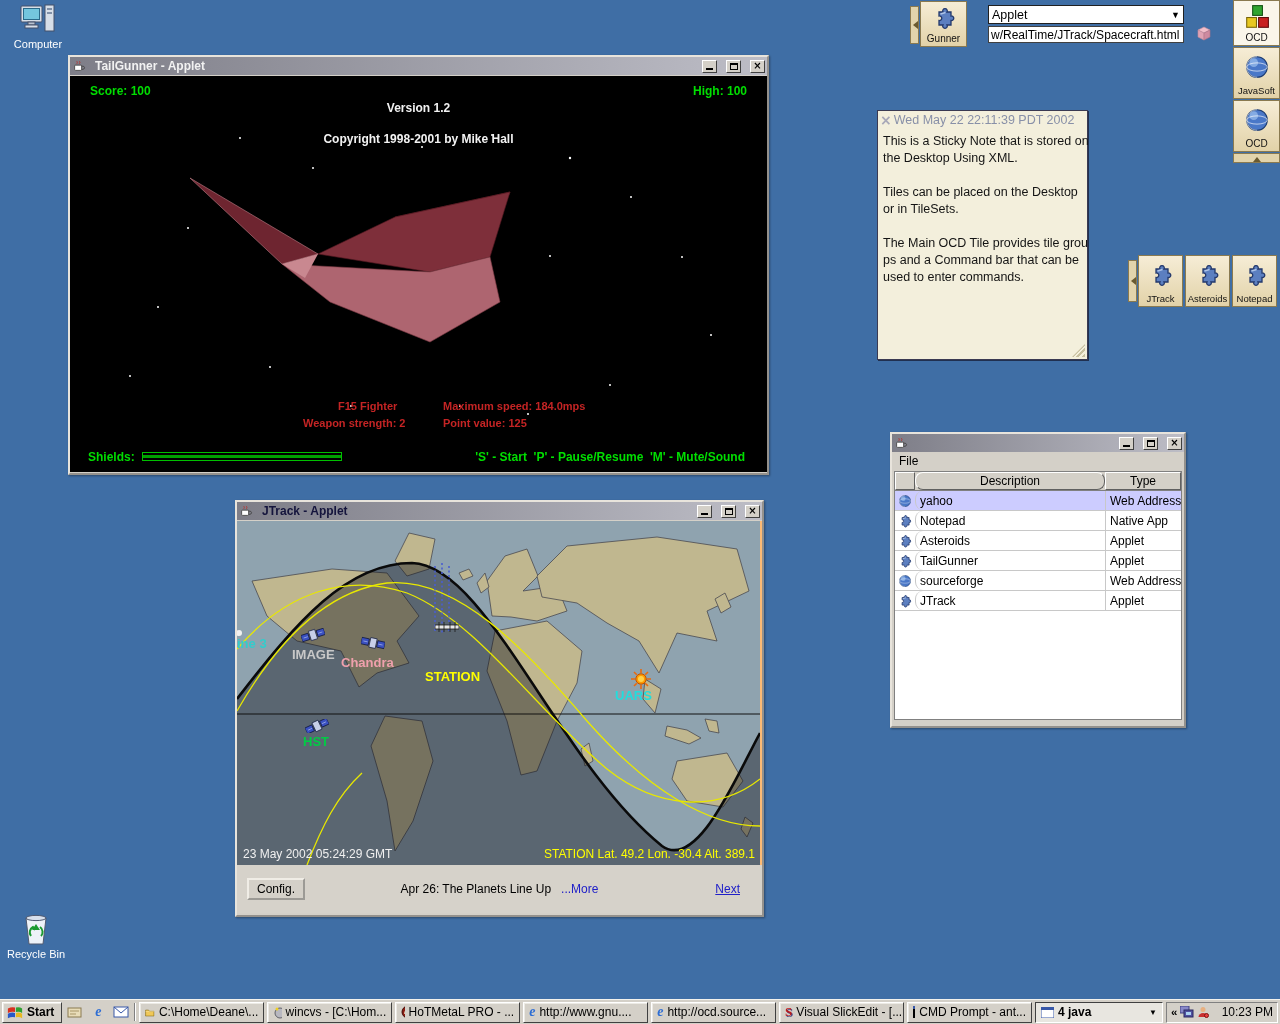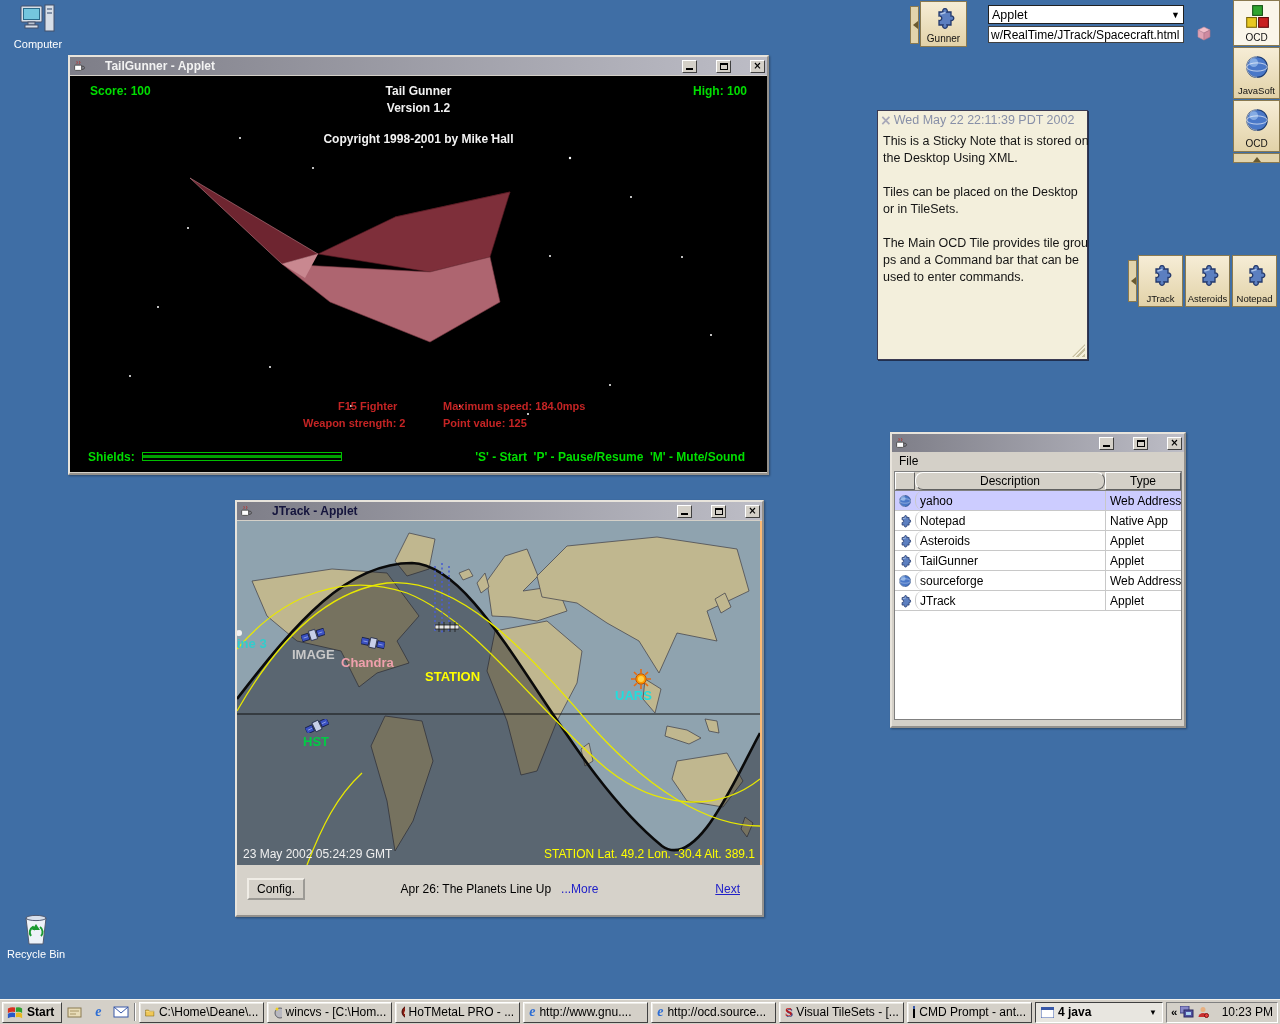--- a/index.html
+++ b/index.html
@@ -3,21 +3,21 @@
 <meta charset="utf-8">
 <style>
   * { box-sizing: border-box; margin:0; padding:0; }
   html,body { width:1280px; height:1024px; overflow:hidden; }
   body { background:#3F6EA5; font-family:"Liberation Sans","DejaVu Sans",sans-serif; font-size:12px; position:relative; }
 
   .abs { position:absolute; }
 
   
   .window { position:absolute; background:#D4D0C8; border:2px outset #E8E4DC; box-shadow:1px 1px 2px rgba(0,0,0,.35); }
-  .titlebar { height:18px; background:linear-gradient(90deg,#7E7E88,#BDBDC6); display:flex; align-items:center; padding:0 2px; gap:19px; }
+  .titlebar { height:18px; background:linear-gradient(90deg,#7E7E88,#BDBDC6); display:flex; align-items:center; padding:0 2px; gap:9px; }
   .titlebar .ttl { flex:1; font-weight:bold; font-size:12px; white-space:nowrap; overflow:hidden; }
   .ttl-light { color:#F2F2F2; }
   .ttl-dark { color:#14143C; }
   .tb-btn { width:15px; height:13px; background:#D4D0C8; border:1px solid; border-color:#FFFFFF #404040 #404040 #FFFFFF; display:flex; align-items:center; justify-content:center; position:relative; }
   .g-min { width:7px; border-bottom:2px solid #000; height:8px; }
   .g-max { width:8px; height:7px; border:1px solid #000; border-top:2px solid #000; }
   .g-close { font:bold 10px "DejaVu Sans",sans-serif; color:#000; line-height:10px; }
   .icon14 { width:14px; height:14px; flex:0 0 14px; }
 
   
@@ -275,21 +275,20 @@
       </g>
       <g stroke-width="0.6">
         <polygon points="120,102 248,178 212,188" fill="#6E2530" stroke="#C08088"></polygon>
         <polygon points="325,141 440,116 400,211" fill="#401014" stroke="#702830"></polygon>
         <polygon points="248,178 325,141 440,116 420,181 360,196" fill="#7E2F3A" stroke="#511820"></polygon>
         <polygon points="212,188 360,196 420,181 430,226 360,266 260,226" fill="#AE6570" stroke="#7E3A44"></polygon>
         <polygon points="212,188 248,178 235,202" fill="#C98890"></polygon>
       </g>
     </svg>
     <span class="abs tg-green" style="left:20px;top:8px;">Score: 100</span>
-    <span class="abs tg-white tg-center" style="top:8px;">Tail Gunner</span>
     <span class="abs tg-green" style="right:20px;top:8px;">High: 100</span>
     <span class="abs tg-white tg-center" style="top:25px;">Version 1.2</span>
     <span class="abs tg-white tg-center" style="top:56px;">Copyright 1998-2001 by Mike Hall</span>
     <span class="abs tg-red" style="left:268px;top:324px;">F15 Fighter</span>
     <span class="abs tg-red" style="left:373px;top:324px;">Maximum speed: 184.0mps</span>
     <span class="abs tg-red" style="left:233px;top:341px;">Weapon strength: 2</span>
     <span class="abs tg-red" style="left:373px;top:341px;">Point value: 125</span>
     <span class="abs tg-green" style="left:18px;top:374px;">Shields:</span>
     <span id="tg-shieldbar" class="abs">
         <i></i>
@@ -542,21 +541,21 @@
   <button class="tk-btn tk-task">
     <span class="ie-e">e</span>
     <span>http://www.gnu....</span>
   </button>
   <button class="tk-btn tk-task">
     <span class="ie-e">e</span>
     <span>http://ocd.source...</span>
   </button>
   <button class="tk-btn tk-task">
     <span style="font:bold 13px 'Liberation Serif',serif;color:#C01818;text-shadow:1px 1px 0 #404080;">S</span>
-    <span>Visual TileSets - [...</span>
+    <span>Visual SlickEdit - [...</span>
   </button>
   <button class="tk-btn tk-task">
     <svg width="15" height="12">
         <rect x="0" y="0" width="15" height="12" fill="#000"></rect>
         <rect x="0" y="0" width="15" height="3" fill="#3858A8"></rect>
         <text x="2" y="10" font-size="7" fill="#FFF" font-family="DejaVu Sans Mono,monospace">C:\</text>
       </svg>
     <span>CMD Prompt - ant...</span>
   </button>
   <button class="tk-btn" id="tk-java">

